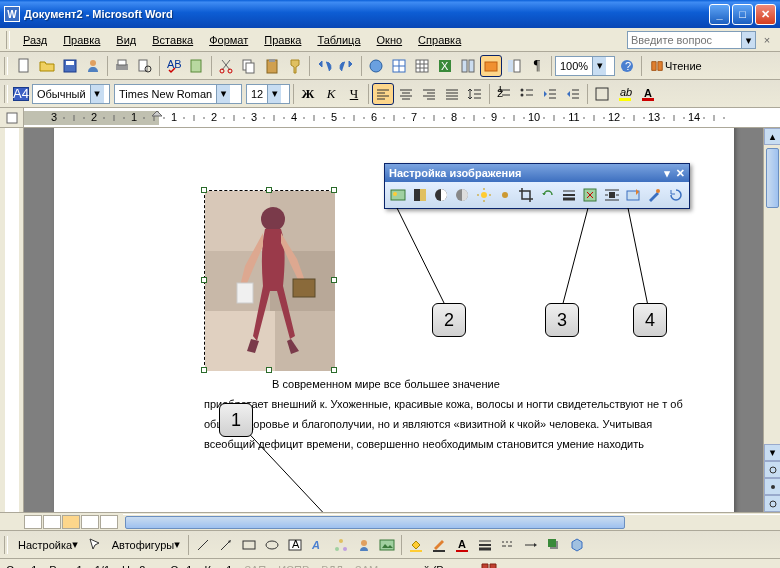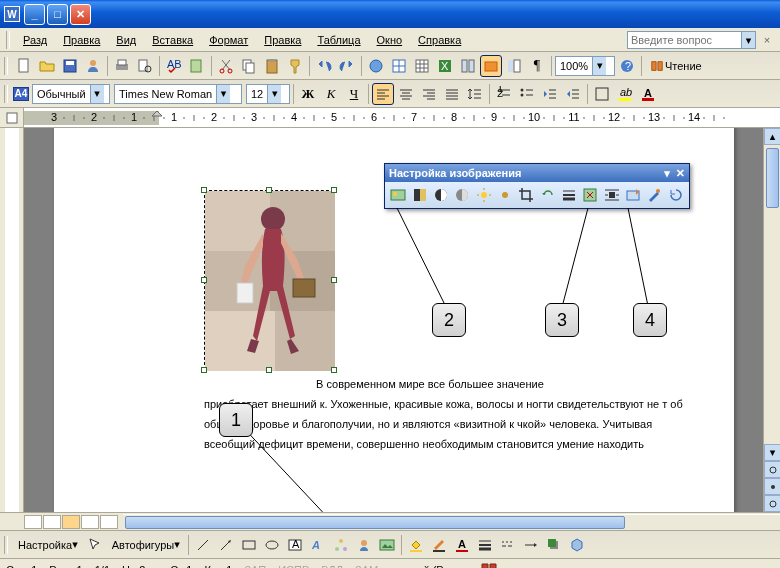--- a/index.html
+++ b/index.html
@@ -45,27 +45,28 @@
 .callout{position:absolute;border:1px solid #000;background:linear-gradient(#f0f0f0,#d0d0d0);border-radius:6px;width:34px;height:34px;display:flex;align-items:center;justify-content:center;font-size:18px;font-family:Arial}
 .tabbar{height:18px;background:#ece9d8;border-top:1px solid #aca899;display:flex;align-items:center;padding-left:24px}
 .viewbtn{width:18px;height:14px;border:1px solid #aca899;background:#fff;margin-right:1px}
 .drawbar{height:28px;background:linear-gradient(#e5e2d4,#ece9d8);border-top:1px solid #aca899;display:flex;align-items:center;padding:0 4px;gap:1px}
 .statusbar{height:22px;background:#ece9d8;border-top:1px solid #aca899;display:flex;align-items:center;padding:0 6px;gap:12px;color:#000}
 .statusbar .dim{color:#aca899}
 .scrollbar-v{position:absolute;right:0;top:0;width:17px;height:100%;background:#ece9d8;border-left:1px solid #aca899}
 .scrollbar-v .thumb{position:absolute;left:2px;top:20px;width:13px;height:60px;background:linear-gradient(to right,#cadcf0,#9ec1f0);border:1px solid #6b8fc0;border-radius:2px}
 .sbtn{position:absolute;left:0;width:17px;height:17px;background:#c8ddf2;border:1px solid #9ac;display:flex;align-items:center;justify-content:center}
 .txtlabel{display:inline-block;padding:0 1px;color:#000}
-.aa-icon{width:16px;height:14px;background:#3b5fc4;color:#fff;font-size:10px;font-weight:bold;display:flex;align-items:center;justify-content:center;border:1px solid #1a3a8a}
+.aa-icon{width:16px;height:14px;background:#3b5fc4;color:#fff;font-size:13px;font-weight:normal;display:flex;align-items:center;justify-content:center;border:1px solid #1a3a8a}
 </style>
 </head>
 <body>
 
 <div class="titlebar">
   <div class="app-icon">W</div>
+  <div class="title">Документ2 - Microsoft Word</div>
   <div class="winbtns">
     <div class="winbtn min">_</div>
     <div class="winbtn max">□</div>
     <div class="winbtn close">✕</div>
   </div>
 </div>
 
 <div class="menubar">
   <div class="grip"></div>
   <div class="menuitem"><u>Разд</u></div>
@@ -462,21 +463,21 @@
           <rect x="32" y="92" width="16" height="20" fill="#f0f0f0" stroke="#ccc"></rect>
           <rect x="88" y="88" width="22" height="18" fill="#8a6a3a" stroke="#5a4a2a"></rect>
           <path d="M46 148 L42 160 L50 162 L54 150z" fill="#7a3a4a"></path>
           <path d="M86 148 L94 160 L86 163 L82 150z" fill="#7a3a4a"></path>
         </svg>
         <div class="handle" style="left:-4px;top:-4px"></div><div class="handle" style="left:61px;top:-4px"></div><div class="handle" style="right:-4px;top:-4px"></div>
         <div class="handle" style="left:-4px;top:86px"></div><div class="handle" style="right:-4px;top:86px"></div>
         <div class="handle" style="left:-4px;bottom:-4px"></div><div class="handle" style="left:61px;bottom:-4px"></div><div class="handle" style="right:-4px;bottom:-4px"></div>
       </div>
       <div class="doctext">
-        <span style="margin-left:112px">В современном мире все большее значение</span><br>
+        <span style="margin-left:68px">В современном мире все большее значение</span><br>
         <span>приобретает внешний         к. Ухоженные, красивые кожа, волосы и ногти свидетельствуют не т          об общем здоровье и благополучии, но и являются «визитной к          чкой» человека. Учитывая всеобщий дефицит времени, совершенно необходимым становится умение находить</span>
       </div>
 
       <div class="float-toolbar">
         <div class="ft-title">
           <span>Настройка изображения</span>
             <div class="spacer"></div>
           <span style="margin-right:6px">▾</span>
           <span>✕</span>
         </div>

